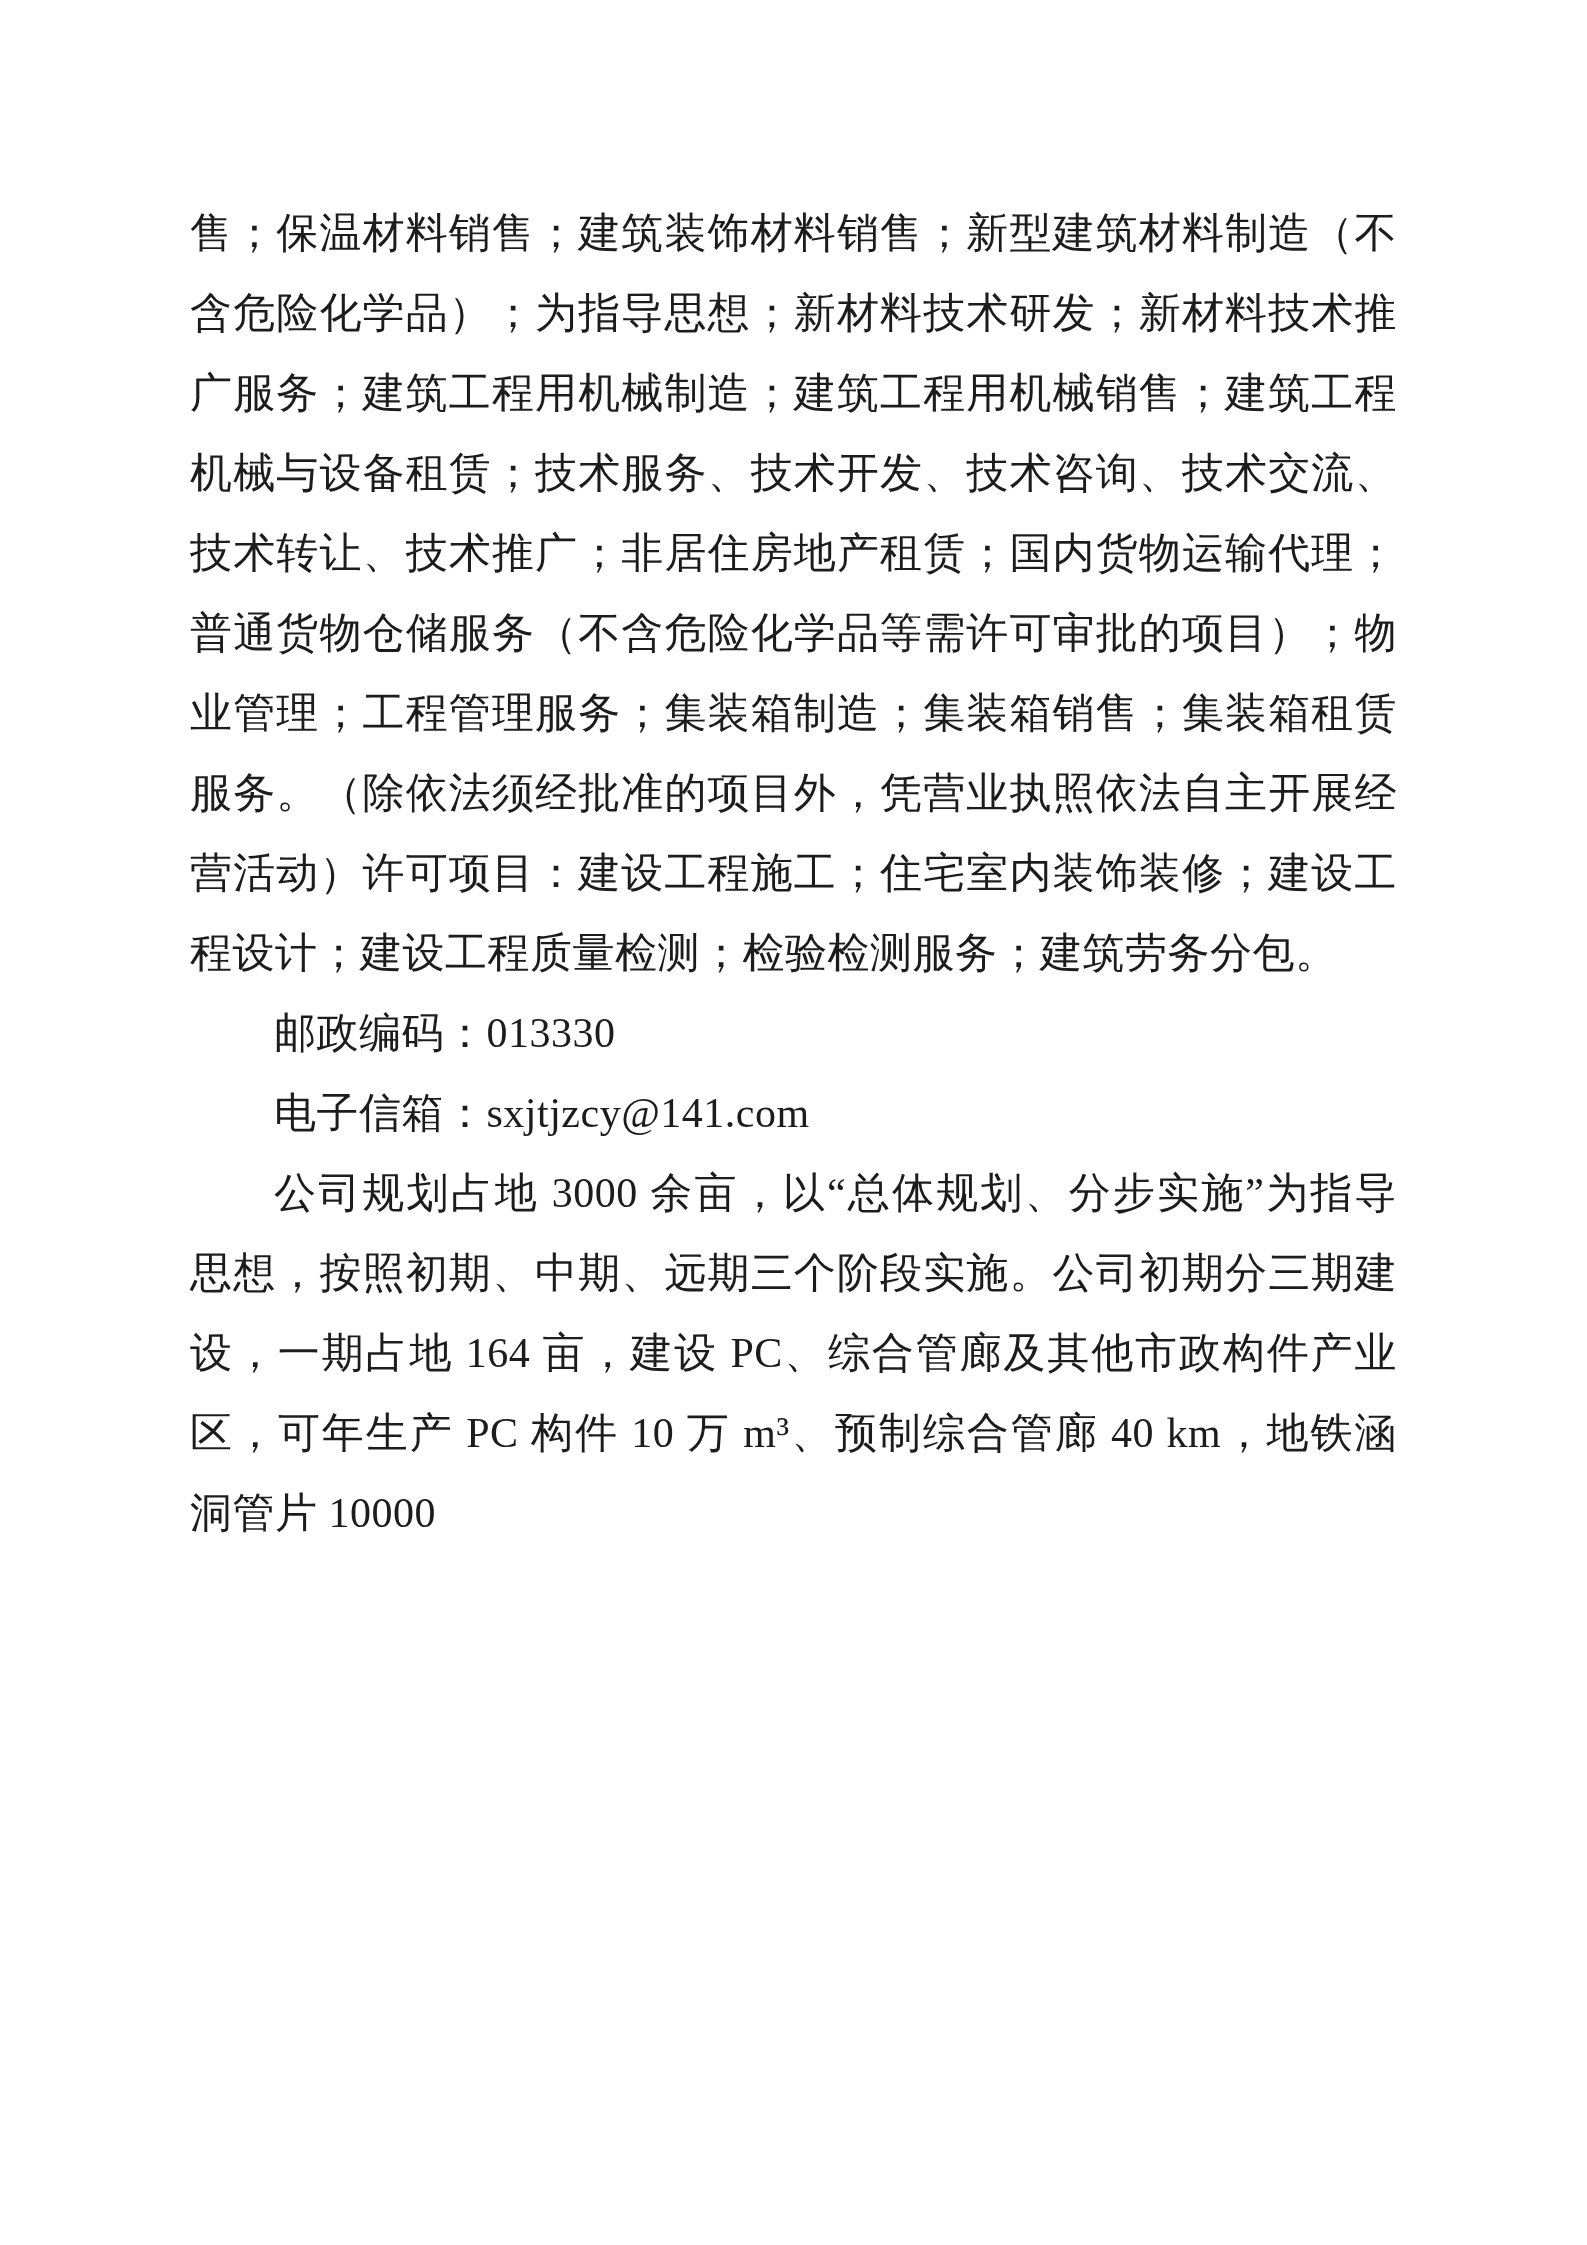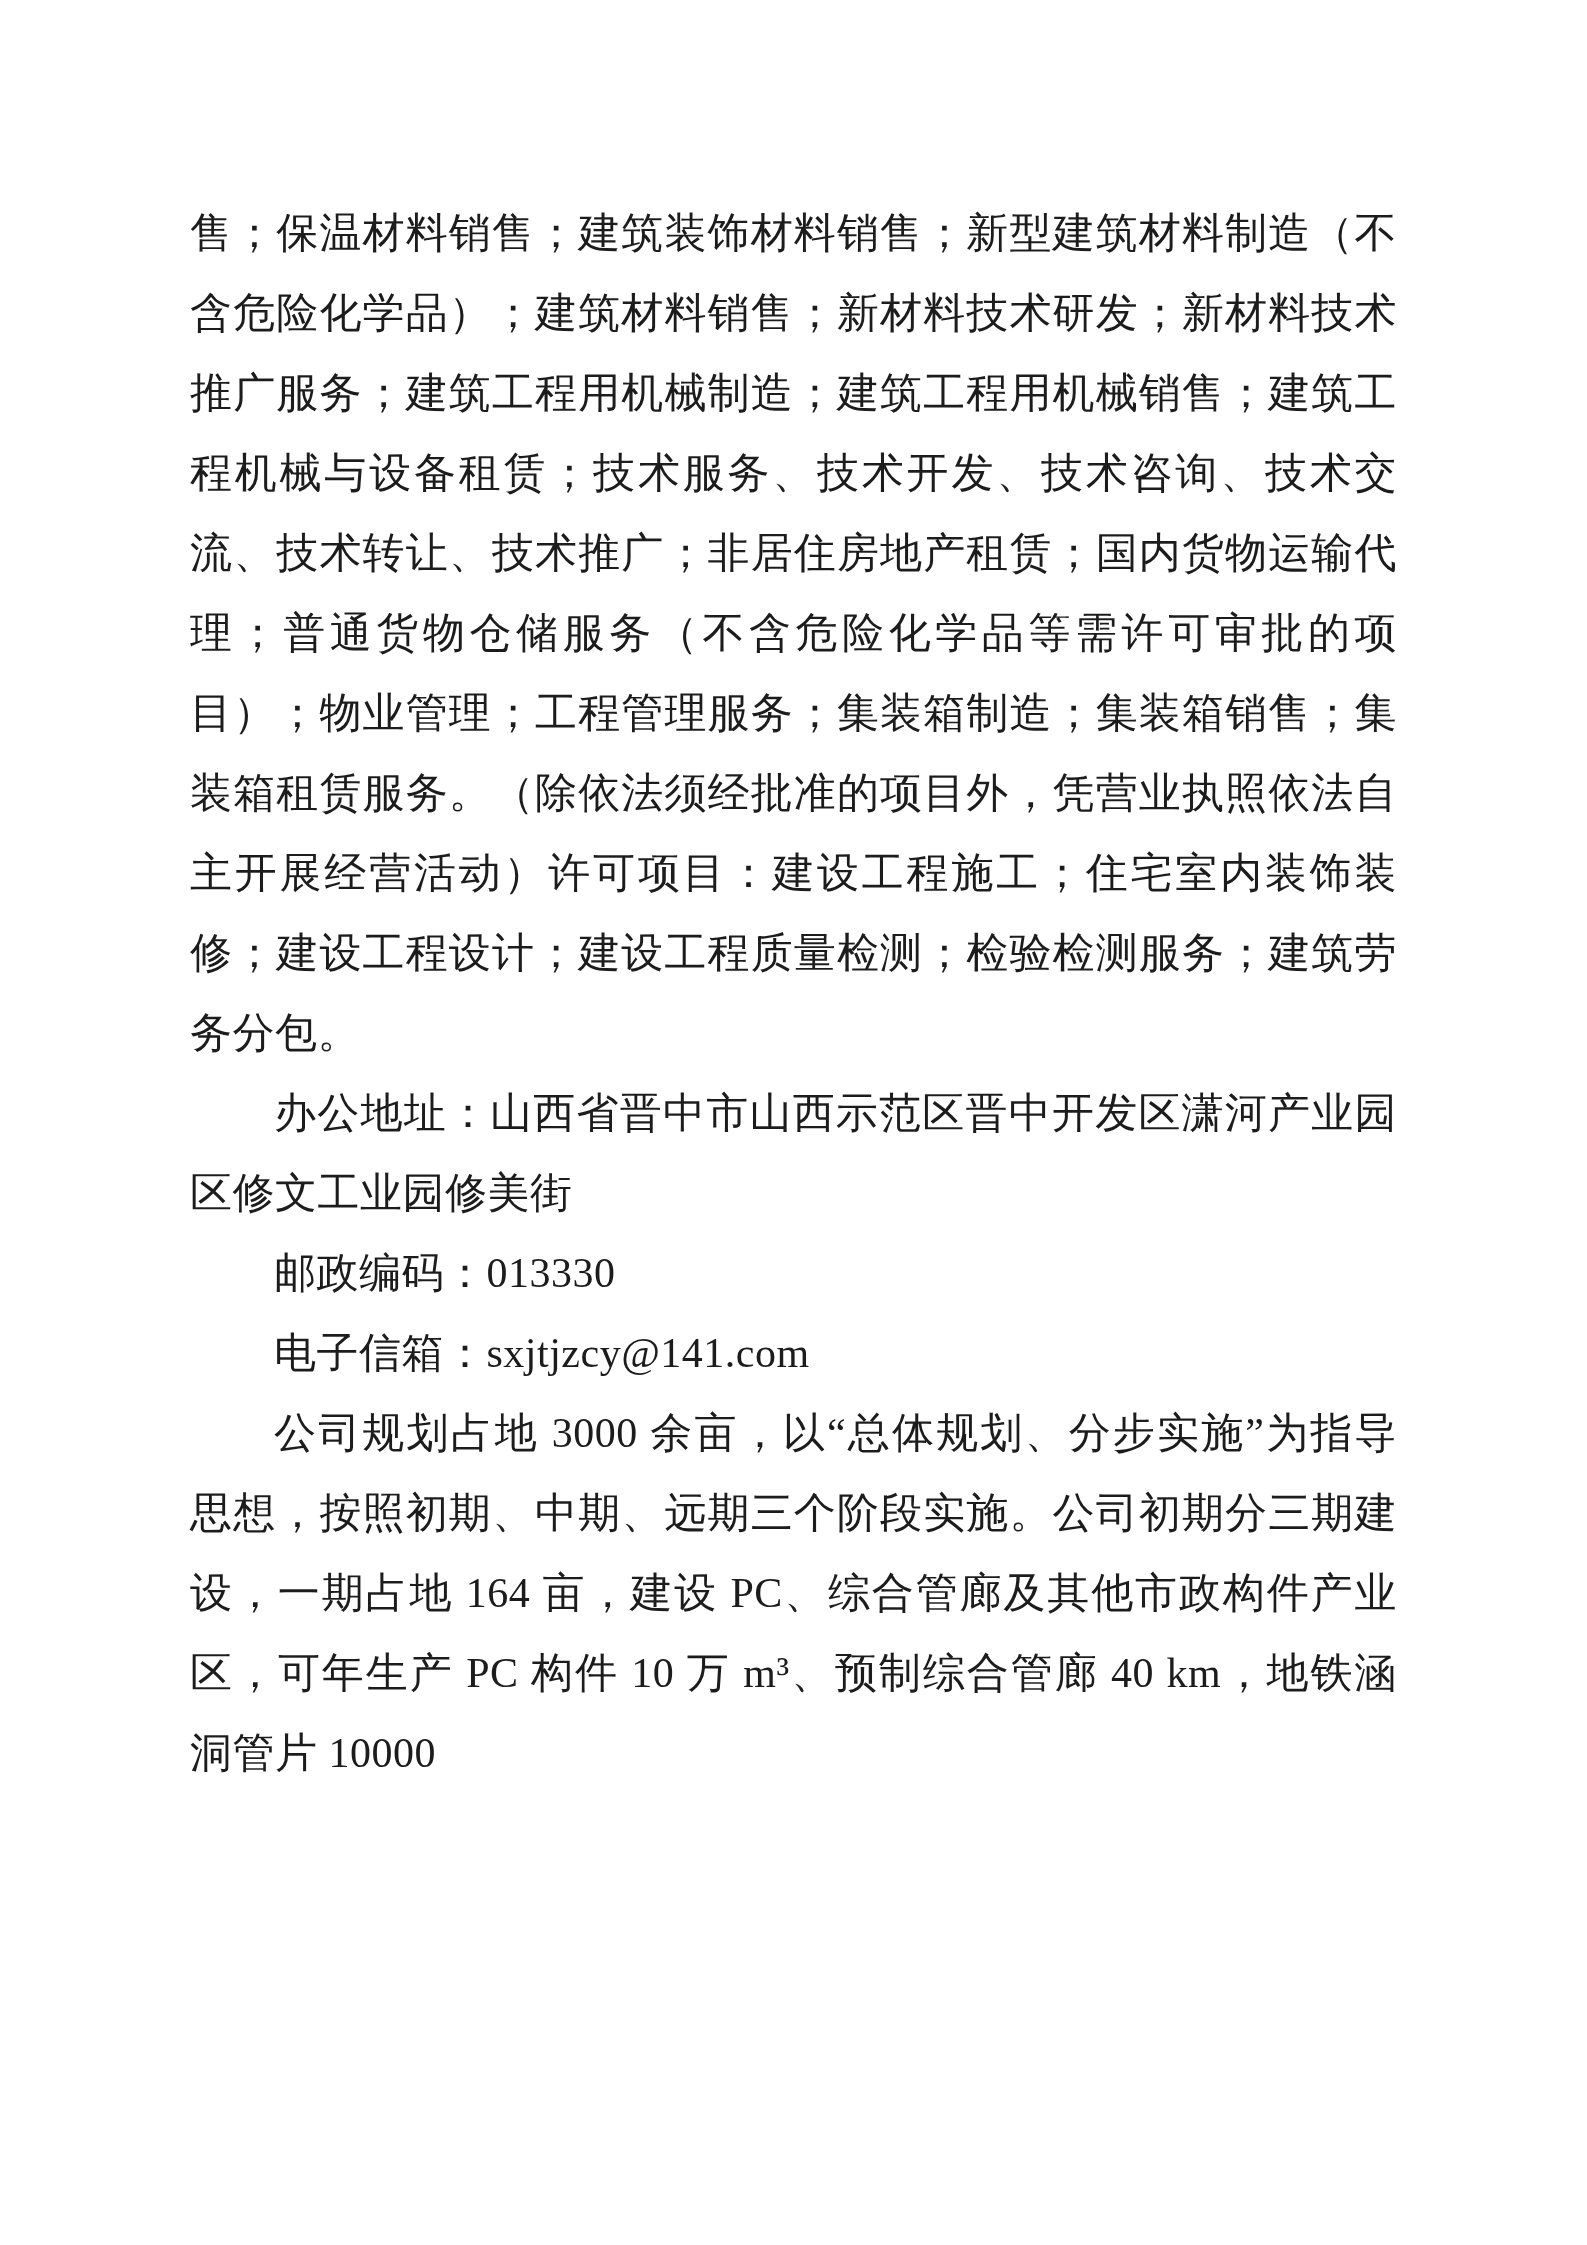--- a/index.html
+++ b/index.html
@@ -33,19 +33,18 @@
   }
   .indent {
     text-indent: 2em;
   }
 </style>
 </head>
 <body>
 
 <div class="page">
   <div class="text-block">
-    <p>售；保温材料销售；建筑装饰材料销售；新型建筑材料制造（不含危险化学品）；建筑材料销售；新材料技术研发；新材料技术推广服务；建筑工程用机械制造；建筑工程用机械销售；建筑工程机械与设备租赁；技术服务、技术开发、技术咨询、技术交流、技术转让、技术推广；非居住房地产租赁；国内货物运输代理；普通货物仓储服务（不含危险化学品等需许可审批的项目）；物业管理；工程管理服务；集装箱制造；集装箱销售；集装箱租赁服务。（除依法须经批准的项目外，凭营业执照依法自主开展经营活动）许可项目：建设工程施工；住宅室内装饰装修；建设工程设计；建设工程质量检测；检验检测服务；建筑劳务分包。</p>
-    <p class="indent">办公地址：山西省晋中市山西示范区晋中开发区潇河产业园区修文工业园修美街</p>
+    <p>售；保温材料销售；建筑装饰材料销售；新型建筑材料制造（不含危险化学品）；为指导思想；新材料技术研发；新材料技术推广服务；建筑工程用机械制造；建筑工程用机械销售；建筑工程机械与设备租赁；技术服务、技术开发、技术咨询、技术交流、技术转让、技术推广；非居住房地产租赁；国内货物运输代理；普通货物仓储服务（不含危险化学品等需许可审批的项目）；物业管理；工程管理服务；集装箱制造；集装箱销售；集装箱租赁服务。（除依法须经批准的项目外，凭营业执照依法自主开展经营活动）许可项目：建设工程施工；住宅室内装饰装修；建设工程设计；建设工程质量检测；检验检测服务；建筑劳务分包。</p>
     <p class="indent">邮政编码：013330</p>
     <p class="indent">电子信箱：sxjtjzcy@141.com</p>
     <p class="indent">公司规划占地 3000 余亩，以“总体规划、分步实施”为指导思想，按照初期、中期、远期三个阶段实施。公司初期分三期建设，一期占地 164 亩，建设 PC、综合管廊及其他市政构件产业区，可年生产 PC 构件 10 万 m³、预制综合管廊 40 km，地铁涵洞管片 10000</p>
   </div>
 </div>
 
 </body></html>

